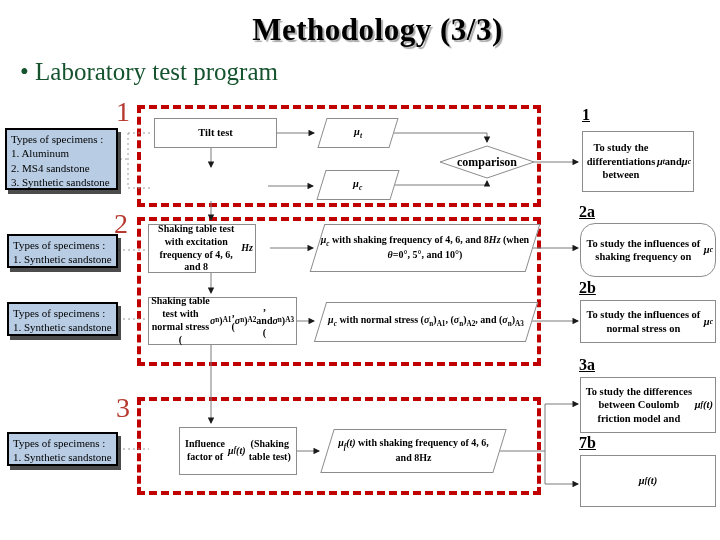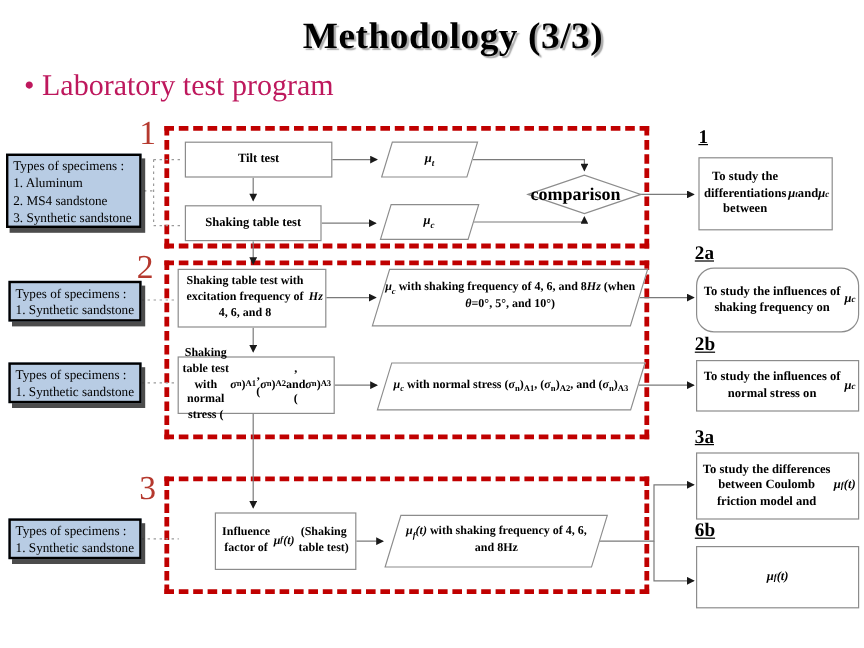--- a/index.html
+++ b/index.html
@@ -1,33 +1,33 @@
 <!DOCTYPE html>
 <html><head>
 <meta charset="utf-8">
 <style>
   html,body{margin:0;padding:0;background:#fff;}
   #slide{position:relative;width:720px;height:540px;background:#ffffff;overflow:hidden;
          font-family:"Liberation Serif",serif;color:#000;padding-left:35px;}
   .abs{position:absolute;box-sizing:border-box;}
   #title{left:0;right:0;top:12px;text-align:center;font-size:31px;font-weight:bold;
          text-shadow:2px 2px 1px #a9a9a9;letter-spacing:.5px;}
-  #bullet{left:20px;top:58px;font-size:25px;color:#be185d;}
+  #bullet{left:20px;top:58px;font-size:25px;color:#14532d;}
   #page-num{right:9px;top:514px;font-size:17px;font-weight:bold;}
   .specimen{background:#b8cce4;border:2px solid #000;box-shadow:3px 4px 0 rgba(45,45,45,.85);
             font-size:11px;line-height:1.3;padding:2px 4px;z-index:3;}
   .frame{border:4px dashed #c00000;z-index:1;}
   .secnum{font-size:28px;color:#b5392e;z-index:3;}
   .shape{background:#fff;border:1px solid #8c8c8c;display:flex;align-items:center;justify-content:center;
          text-align:center;font-weight:bold;font-size:10px;line-height:1.28;z-index:3;padding:1px 2px;}
   .s1{font-size:10.5px;}
   .par{transform:skewX(-17deg);}
   .par .inner{transform:skewX(17deg);display:block;}
   .goal-label{font-weight:bold;font-size:16px;text-decoration:underline;z-index:3;}
-  .dtext{z-index:3;text-align:left;font-weight:bold;font-size:15px;}
+  .dtext{z-index:3;text-align:center;font-weight:bold;font-size:12px;}
   svg.lines{position:absolute;left:0;top:0;z-index:2;}
   .sb{vertical-align:sub;font-size:.72em;}
   .it{font-style:italic;}
 </style>
 </head>
 <body>
 
 <div id="slide">
 
   <div id="title" class="abs">Methodology (3/3)</div>
@@ -89,37 +89,36 @@
   </div>
 
   <div class="abs frame" style="left:137px;top:105px;width:404px;height:102px;"></div>
   <div class="abs frame" style="left:137px;top:217px;width:404px;height:149px;"></div>
   <div class="abs frame" style="left:137px;top:397px;width:404px;height:98px;"></div>
   <div class="abs secnum" style="left:116px;top:96px;">1</div>
   <div class="abs secnum" style="left:114px;top:208px;">2</div>
   <div class="abs secnum" style="left:116px;top:392px;">3</div>
 
   <div class="abs shape s1" style="left:154px;top:118px;width:123px;height:30px;">Tilt test</div>
-  <div class="abs shape s1" style="left:154px;top:171px;width:114px;height:30px;">Shaking table test</div>
   <div class="abs shape s1 par" style="left:322px;top:118px;width:72px;height:30px;">
       <span class="inner"><span class="it">μ</span><span class="it sb">t</span></span>
     </div>
   <div class="abs shape s1 par" style="left:321px;top:170px;width:74px;height:30px;">
       <span class="inner"><span class="it">μ</span><span class="it sb">c</span></span>
     </div>
   <div class="abs dtext" style="left:442px;top:155px;width:90px;">comparison</div>
 
-  <div class="abs shape" style="left:148px;top:224px;width:124px;height:49px;">
+  <div class="abs shape" style="left:148px;top:224px;width:108px;height:49px;">
       <span>Shaking table test with excitation frequency of 4, 6, and 8</span>
       <span class="it">Hz</span>
     </div>
   <div class="abs shape par" style="left:317px;top:224px;width:216px;height:48px;">
       <span class="inner"><span class="it">μ</span><span class="it sb">c</span><span> with shaking frequency of 4, 6, and 8</span><span class="it">Hz</span><span> (when </span><span class="it">θ</span><span>=0°, 5°, and 10°)</span></span>
     </div>
-  <div class="abs shape" style="left:148px;top:297px;width:131px;height:48px;">
+  <div class="abs shape" style="left:148px;top:297px;width:149px;height:48px;">
       <span>Shaking table test with normal stress (</span>
       <span class="it">σ</span>
       <span class="sb">n</span>
       <span>)</span>
       <span class="sb">A1</span>
       <span>, (</span>
       <span class="it">σ</span>
       <span class="sb">n</span>
       <span>)</span>
       <span class="sb">A2</span>
@@ -165,21 +164,21 @@
       <span class="it">μ</span>
       <span class="it sb">c</span>
     </div>
   <div class="abs goal-label" style="left:579px;top:356px;">3a</div>
   <div class="abs shape s1" style="left:580px;top:377px;width:136px;height:56px;">
       <span>To study the differences between Coulomb friction model and </span>
       <span class="it">μ</span>
       <span class="it sb">f</span>
       <span class="it">(t)</span>
     </div>
-  <div class="abs goal-label" style="left:579px;top:434px;">6b</div>
+  <div class="abs goal-label" style="left:579px;top:434px;">7b</div>
   <div class="abs shape s1" style="left:580px;top:455px;width:136px;height:52px;">
       <span class="it">μ</span>
       <span class="it sb">f</span>
       <span class="it">(t)</span>
     </div>
 
   <div id="page-num" class="abs">8</div>
 </div>
 
 </body></html>

